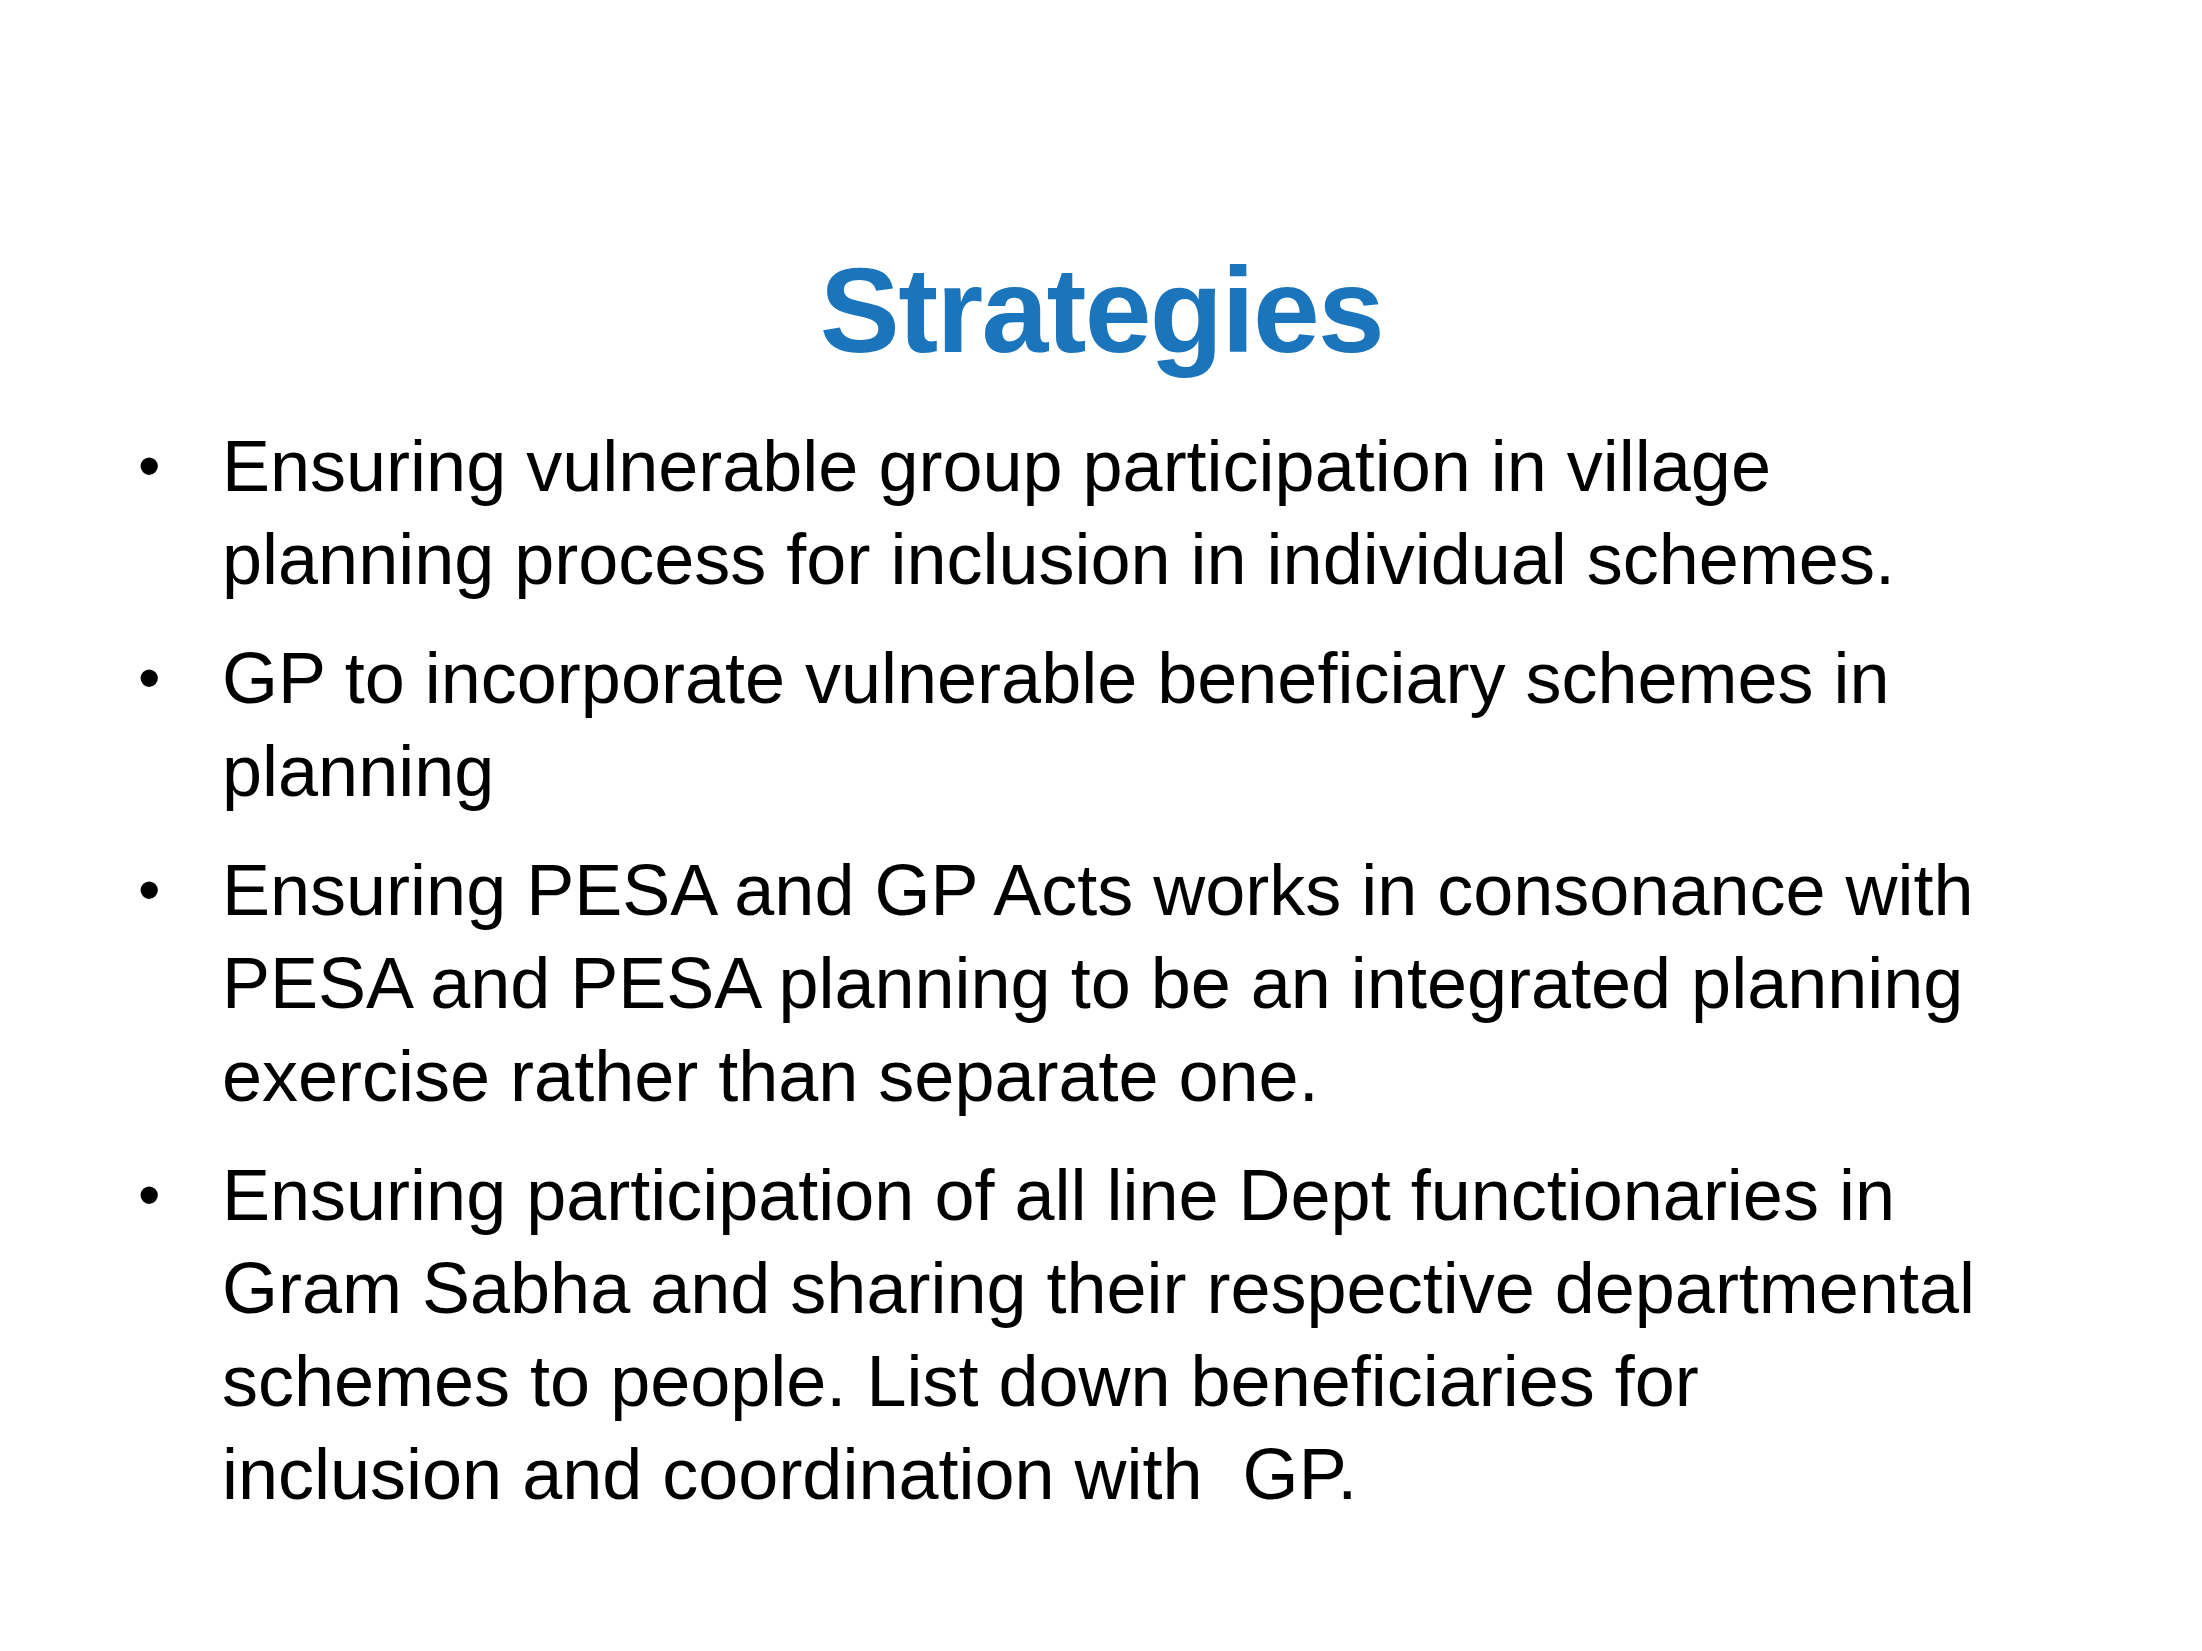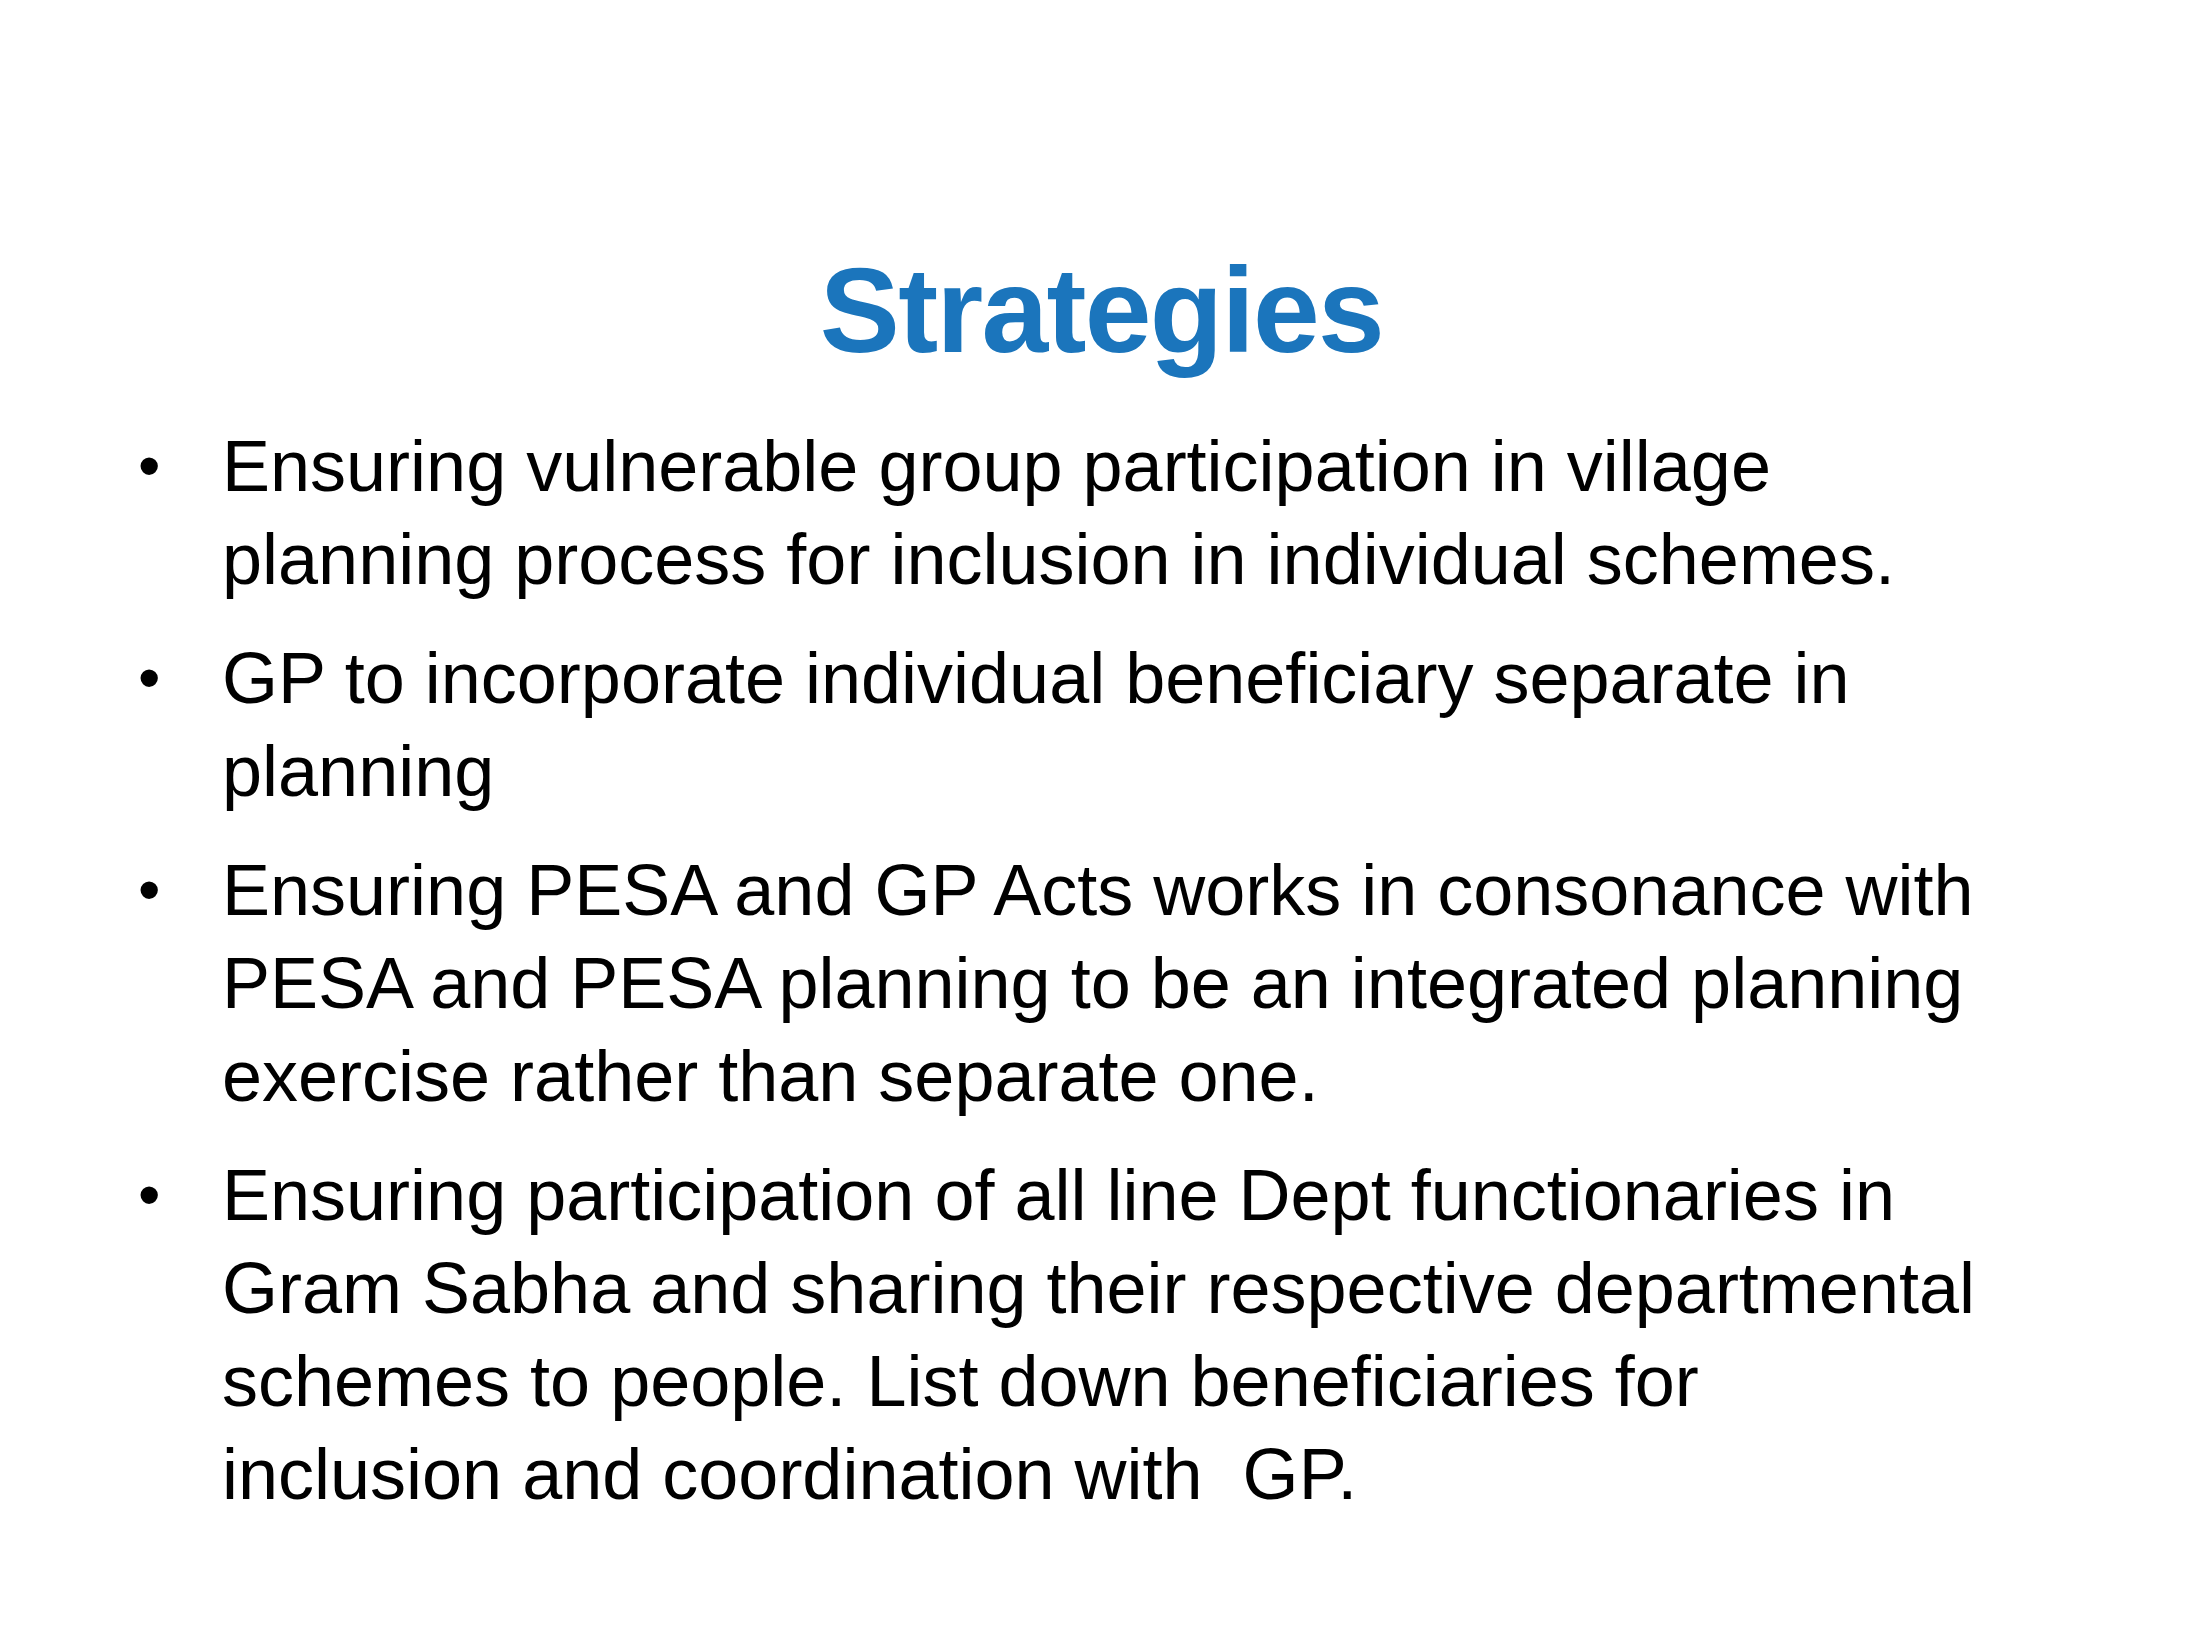--- a/index.html
+++ b/index.html
@@ -68,21 +68,21 @@
   <ul class="bullet-list">
 
     <li class="bullet-item">
       <span class="bullet-marker">•</span>
       <span class="bullet-text">Ensuring vulnerable group participation in village
 planning process for inclusion in individual schemes.</span>
     </li>
 
     <li class="bullet-item">
       <span class="bullet-marker">•</span>
-      <span class="bullet-text">GP to incorporate individual beneficiary separate in
+      <span class="bullet-text">GP to incorporate vulnerable beneficiary schemes in
 planning</span>
     </li>
 
     <li class="bullet-item">
       <span class="bullet-marker">•</span>
       <span class="bullet-text">Ensuring PESA and GP Acts works in consonance with
 PESA and PESA planning to be an integrated planning
 exercise rather than separate one.</span>
     </li>
 

